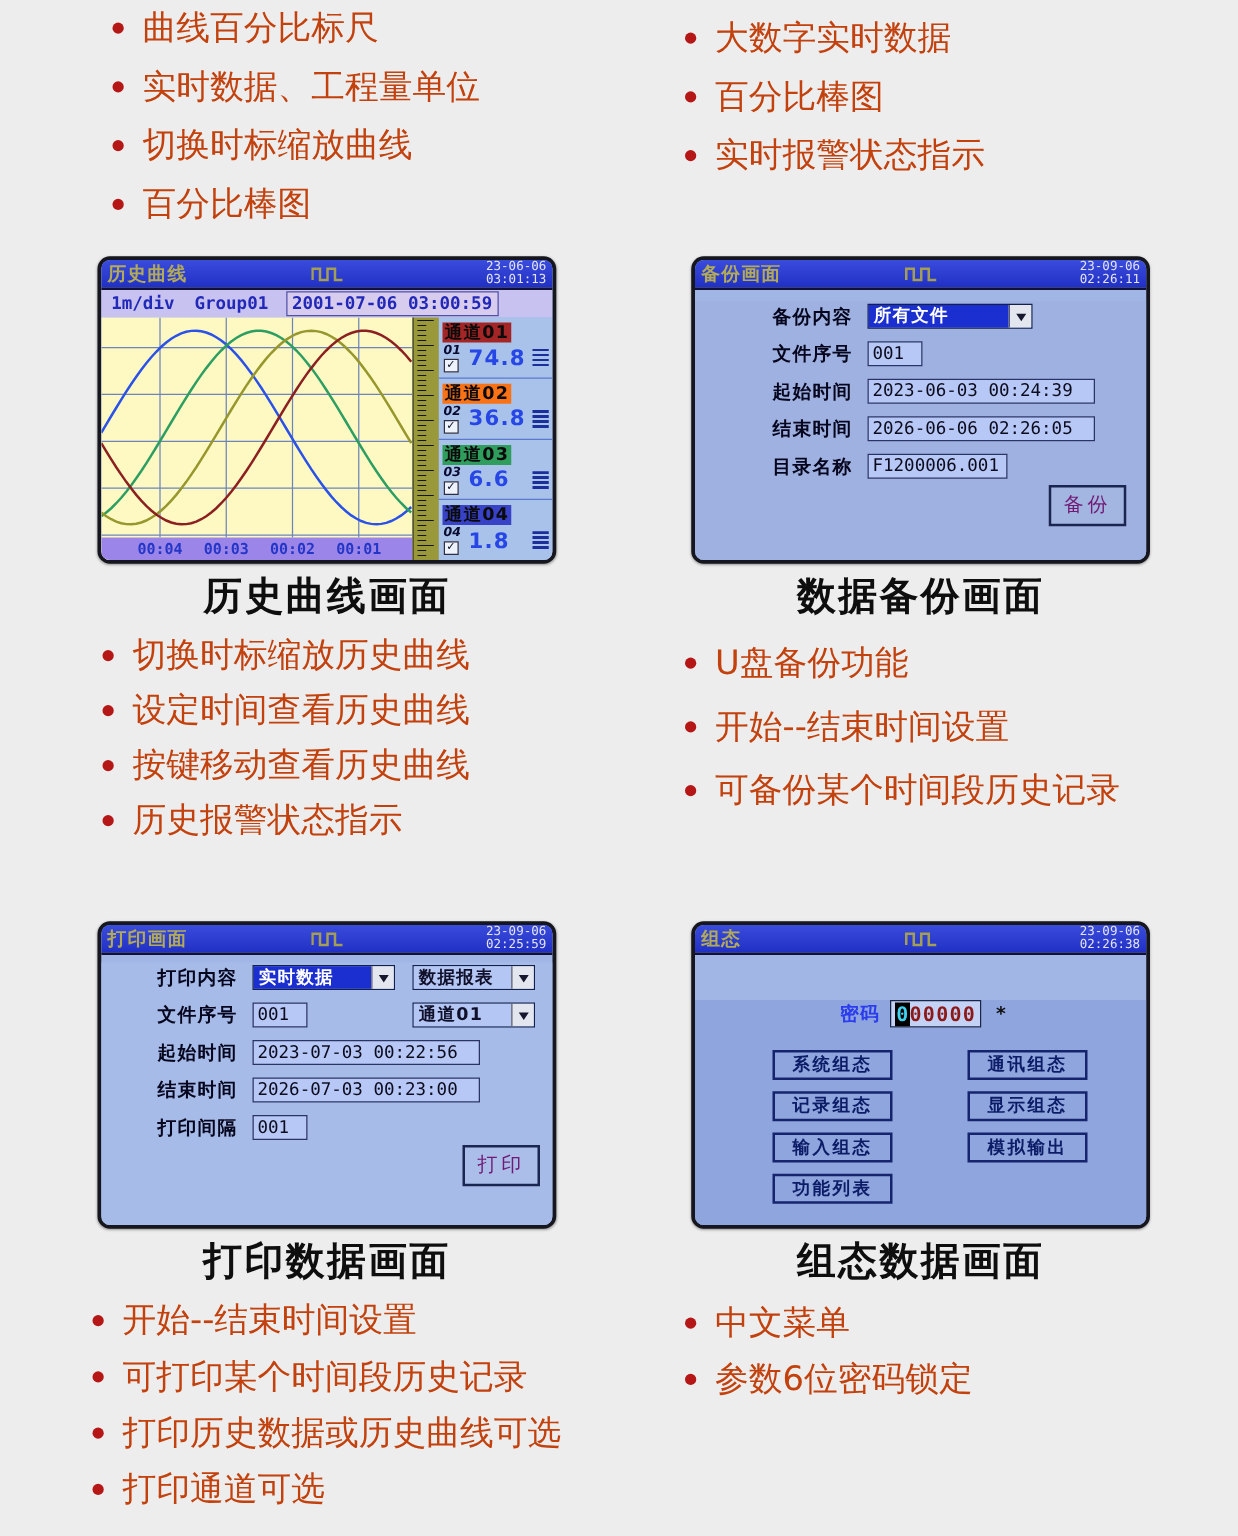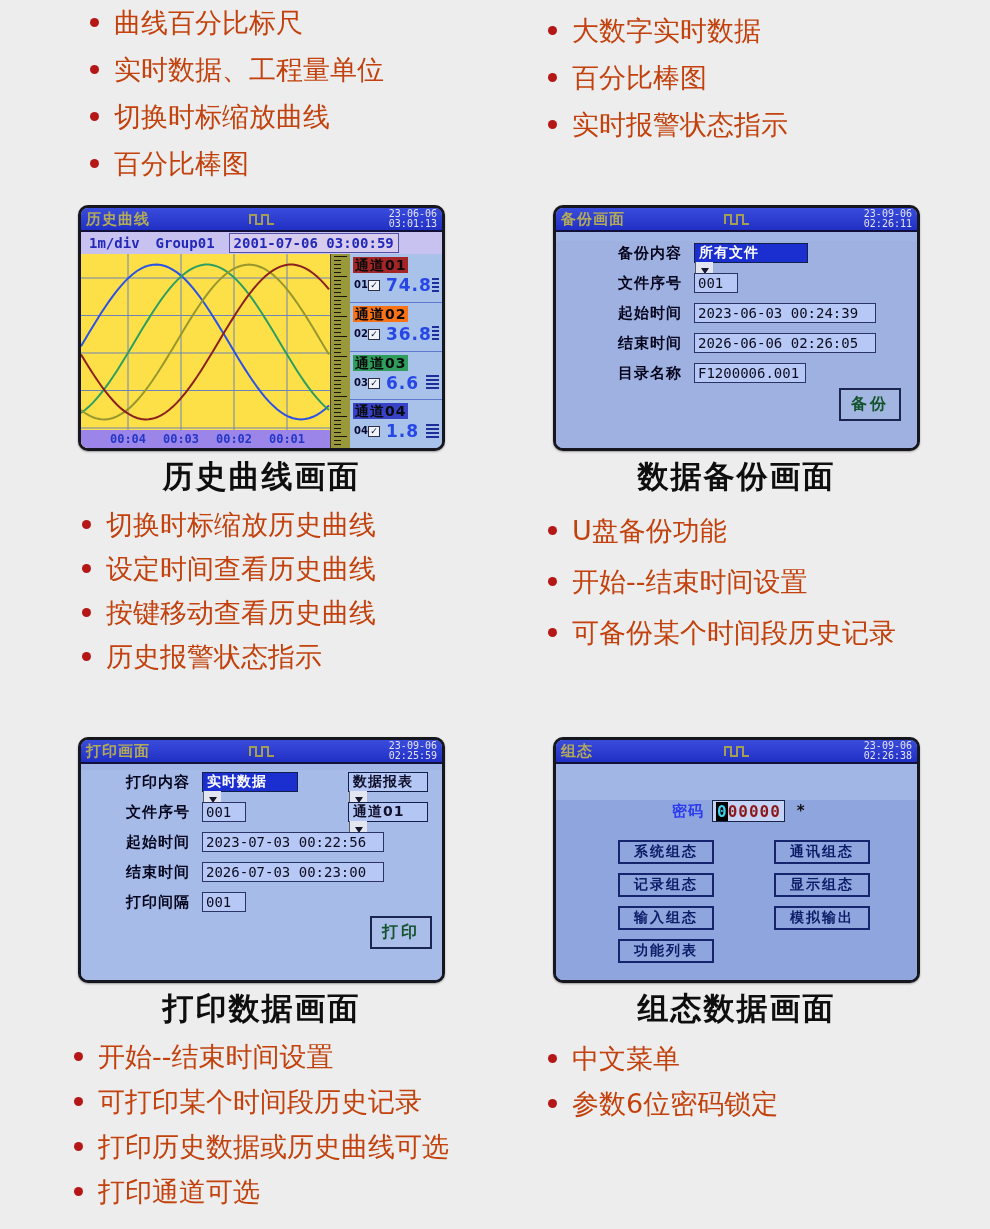--- a/index.html
+++ b/index.html
@@ -37,56 +37,56 @@
   .titlebar{height:24px;box-sizing:border-box;background:linear-gradient(#3a4cdc,#2030c4);border-bottom:2px solid #10103a;display:flex;align-items:center;padding:0 5px;position:relative;}
   .t-title{color:#b3aa58;font-weight:bold;font-size:15px;letter-spacing:1px;white-space:nowrap;}
   .t-icon{position:absolute;left:50%;transform:translateX(-50%);display:flex;}
   .t-time{margin-left:auto;text-align:right;font-size:10px;line-height:10px;color:#e3e3f2;font-family:"DejaVu Sans Mono","Liberation Mono",monospace;}
   
   .hist-sub{height:22px;background:#c8c2f0;display:flex;align-items:center;font-size:14px;font-weight:bold;color:#2228b8;font-family:"DejaVu Sans Mono","Liberation Mono",monospace;padding-left:8px;}
   .hist-sub .scale{margin-right:16px}
   .hist-sub .group{margin-right:14px}
   .cursor-box{border:1px solid #5050a8;background:#d8ccee;padding:0 4px;line-height:18px;}
   .hist-main{display:flex;height:194px;}
-  .hist-chart{width:249px;position:relative;background:#fde047;}
+  .hist-chart{width:249px;position:relative;background:#fef9c3;}
   .hist-chart svg{display:block}
   .hist-ruler{width:20px;background:#99993c;position:relative;border-left:1px solid #44442a;}
   .hist-ruler .ticks-small{position:absolute;left:3px;top:2px;bottom:2px;width:7px;background:repeating-linear-gradient(to bottom,#15150a 0 1px,transparent 1px 4px);}
   .hist-ruler .ticks-big{position:absolute;left:3px;top:2px;bottom:2px;width:13px;background:repeating-linear-gradient(to bottom,#15150a 0 1px,transparent 1px 20px);}
   .hist-panel{width:92px;background:#a9c2ea;display:flex;flex-direction:column;}
   .ch-block{flex:1;border-bottom:1px solid #5d79cf;position:relative;padding:1px 2px;}
   .ch-block:last-child{border-bottom:none}
   .ch-head{display:inline-block;font-size:14px;font-weight:bold;color:#0b0b0b;line-height:16px;padding:0 2px;margin:1px 0 0 1px;letter-spacing:1px;}
   .ch-body{display:flex;align-items:center;margin-top:1px;}
-  .ch-col{display:flex;flex-direction:row;margin-left:2px;}
+  .ch-col{display:flex;flex-direction:column;margin-left:2px;font-style:italic;}
   .ch-num{font-size:10px;font-weight:bold;color:#0a0a30;line-height:11px;}
   .ch-check{width:12px;height:11px;box-sizing:border-box;background:#eef2fa;border:1px solid #2e2e46;font-size:9px;line-height:9px;color:#10102a;text-align:center;margin-top:1px;}
   .ch-check::after{content:"✓";}
   .ch-val{font-size:17px;font-weight:bold;color:#2746e6;margin-left:6px;letter-spacing:1px;}
   .ch-bars{margin-left:auto;margin-right:1px;width:13px;height:15px;background:repeating-linear-gradient(to bottom,#1b2e99 0 2px,transparent 2px 4px);}
   
   .scr-body{position:relative;height:216px;}
   #scr-backup .scr-body{background:#9fb1e0}
   #scr-print .scr-body{background:#a6bbe8}
   #scr-config .scr-body{background:#8fa5de}
   .frow{display:flex;align-items:center;height:24px;margin-top:6px;}
   .backup-rows .frow{margin-left:62px}
   .backup-rows .frow:first-child{margin-top:9px}
   .print-rows .frow{margin-left:45px;margin-right:14px}
   .print-rows .frow:first-child{margin-top:6px}
   .flabel{font-size:15px;font-weight:bold;color:#06061e;letter-spacing:1px;width:68px;margin-right:8px;white-space:nowrap;}
   .inp{height:20px;box-sizing:border-box;border:1px solid #2a3464;background:#b7c8f6;font-family:"DejaVu Sans Mono","Liberation Mono",monospace;font-size:14px;color:#0c0c1e;padding:0 3px;line-height:18px;white-space:nowrap;}
   .w-file{width:44px}.w-time{width:182px}.w-dir{width:112px}
-  .dd{display:flex;align-items:stretch;height:20px;box-sizing:border-box;border:1px solid #12204a;flex-direction:column;}
+  .dd{display:flex;align-items:stretch;height:20px;box-sizing:border-box;border:1px solid #12204a;}
   .dd-sel{background:#1b2ed0;color:#ffffff;font-size:14px;font-weight:bold;padding:0 4px;display:flex;align-items:center;letter-spacing:1px;min-width:86px;white-space:nowrap;}
   .dd-plain{background:#b4c6f4;color:#10102a;font-size:14px;font-weight:bold;padding:0 4px;display:flex;align-items:center;letter-spacing:1px;min-width:70px;white-space:nowrap;}
   .dd-arrow{width:17px;background:#e3e6ef;border-left:1px solid #5a5a6a;display:flex;align-items:center;justify-content:center;}
   .dd-arrow::after{content:'';border:4px solid transparent;border-top:6px solid #16162e;margin-top:6px;}
   .push-right{margin-left:auto}
-  .scr-btn{position:absolute;width:62px;height:33px;box-sizing:border-box;border:2px solid #1a2550;background:rgba(255,255,255,0.05);color:#14532d;font-size:16px;font-weight:bold;letter-spacing:3px;display:flex;align-items:center;justify-content:center;cursor:pointer;}
+  .scr-btn{position:absolute;width:62px;height:33px;box-sizing:border-box;border:2px solid #1a2550;background:rgba(255,255,255,0.05);color:#701a75;font-size:16px;font-weight:normal;letter-spacing:3px;display:flex;align-items:center;justify-content:center;cursor:pointer;}
   #backup-btn{right:16px;bottom:36px}
   #print-btn{right:10px;bottom:37px}
   
   .pw-row{display:flex;align-items:center;margin:36px 0 0 116px;}
   .pw-label{color:#2b3bee;font-weight:bold;font-size:15px;letter-spacing:1px;margin-right:8px;}
   .pw-box{display:flex;align-items:center;border:1px solid #1a2446;background:#c4d3f5;height:22px;box-sizing:border-box;padding:0 3px;font-family:"DejaVu Sans Mono","Liberation Mono",monospace;font-weight:bold;font-size:16px;}
   .pw-cursor{background:#000;color:#3fd2ee;padding:0 1px;}
   .pw-rest{color:#8c1818;letter-spacing:1px;}
   .pw-mask{margin-left:12px;color:#101010;font-weight:bold;font-size:15px;}
   .cfg-col{position:absolute;top:40px;display:flex;flex-direction:column;gap:9px;}

